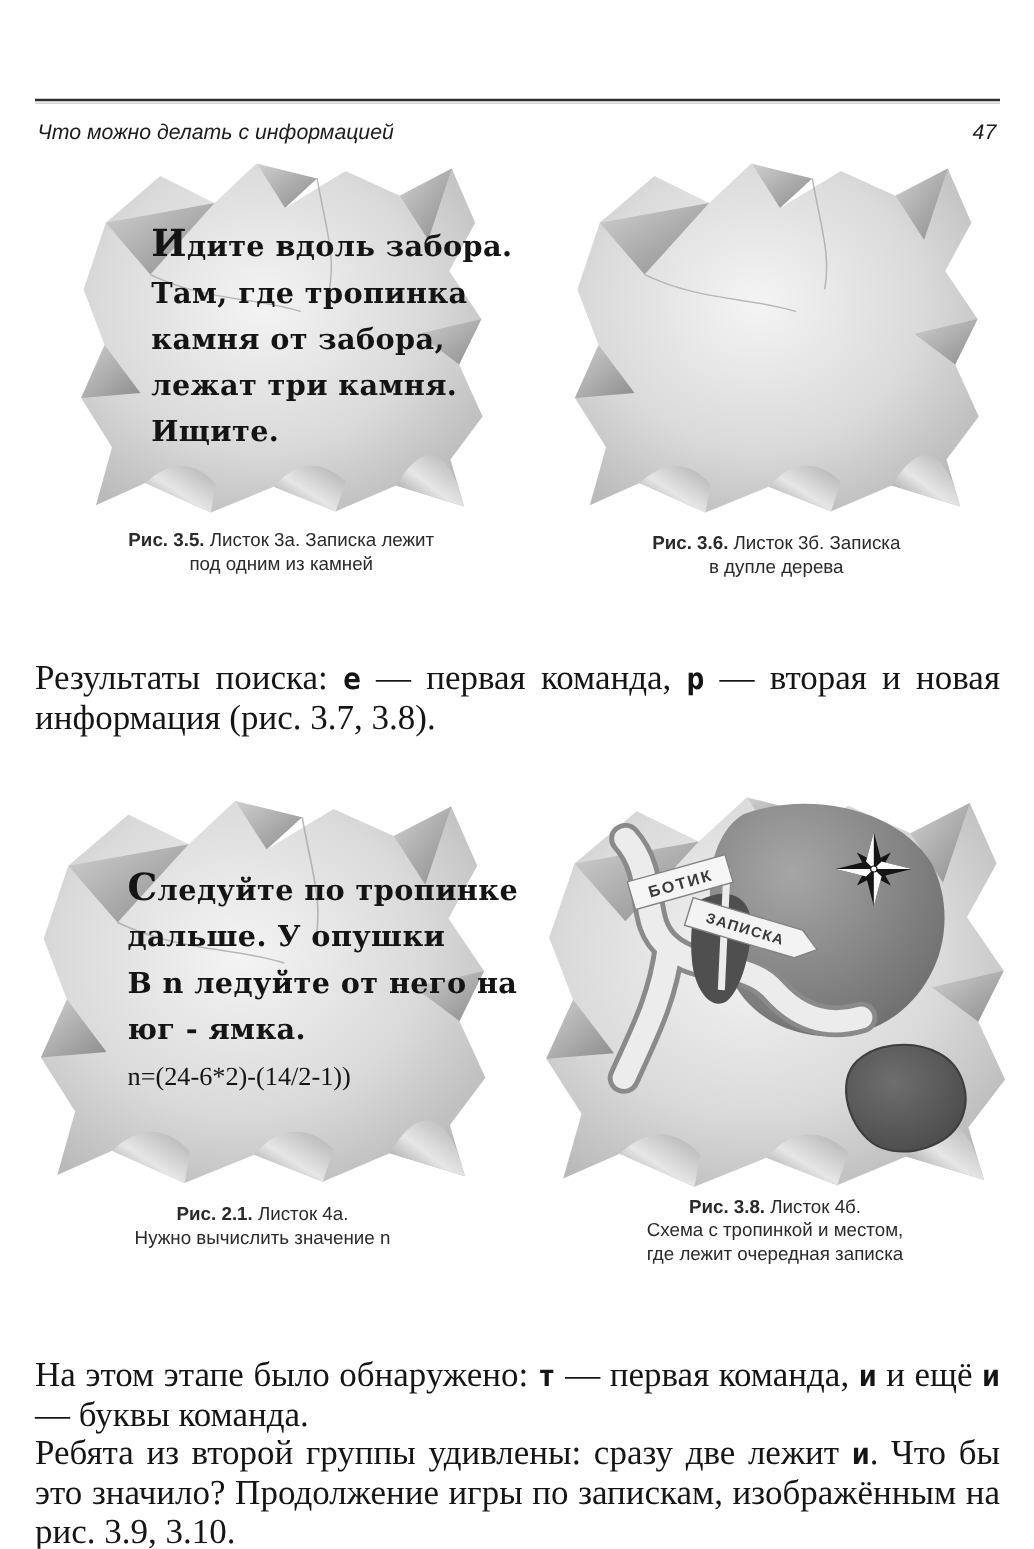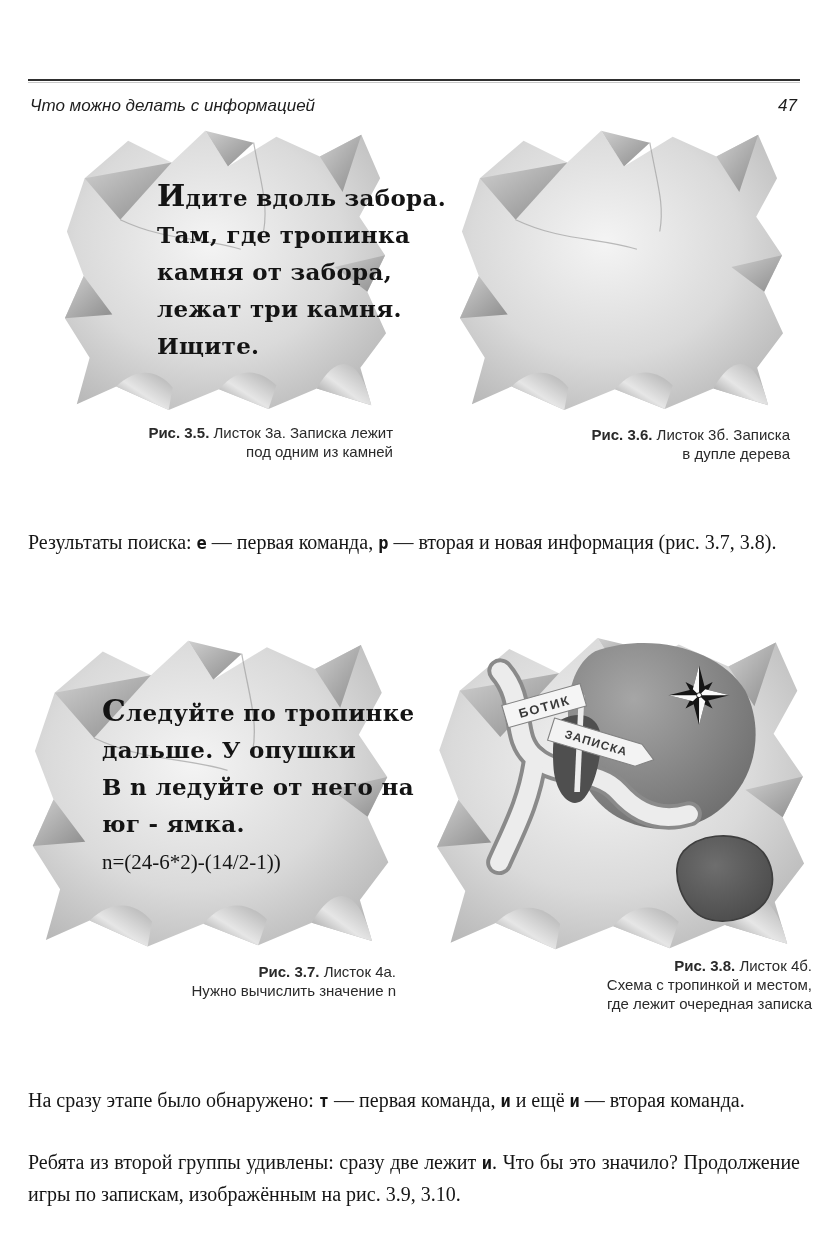--- a/index.html
+++ b/index.html
@@ -14,39 +14,39 @@
   .rule-light{position:absolute;top:82px;left:28px;width:772px;height:1px;background:#c9c9c9;}
 
   
   .note{position:absolute;}
   .note svg.paper{position:absolute;inset:0;width:100%;height:100%;}
   .note-text{position:absolute;font-family:"DejaVu Serif",serif;font-weight:bold;
     font-size:23px;line-height:37px;color:#141414;white-space:nowrap;letter-spacing:.3px;}
   .note-text .lead{font-size:1.3em;}
   .note-text .plain{font-family:"Liberation Serif",serif;font-weight:normal;font-size:21px;letter-spacing:0;}
 
-  .caption{position:absolute;text-align:right;
+  .caption{position:absolute;text-align:center;
     font-family:"Liberation Sans",sans-serif;font-size:15px;line-height:19px;color:#2a2a2a;}
   .caption .cap-b{font-weight:bold;}
 
   
   p.body-par{position:absolute;left:28px;width:772px;margin:0;
-    font-size:20px;line-height:31px;text-align:justify;}
+    font-size:28px;line-height:31px;text-align:justify;}
   p.body-par .mono{font-family:"DejaVu Sans Mono",monospace;font-weight:bold;font-size:.85em;}
 
   #p1{top:527px;}
   #p2{top:1085px;}
   #p3{top:1147px;}
 
   #fig35{left:57px;top:121px;width:336px;height:296px;}
   #fig36{left:452px;top:121px;width:338px;height:296px;}
   #fig37{left:24px;top:630px;width:372px;height:324px;}
   #fig38{left:428px;top:627px;width:384px;height:330px;}
 
-  #t35{left:64px;top:56px;margin-left:36px;}
+  #t35{left:64px;top:56px;}
   #t36{left:76px;top:56px;}
   #t37{left:78px;top:62px;}
 
   #cap35{left:57px;top:423px;width:336px;}
   #cap36{left:452px;top:425px;width:338px;}
   #cap37{left:24px;top:962px;width:372px;}
   #cap38{left:428px;top:956px;width:384px;}
 </style>
 </head>
 <body>
@@ -182,17 +182,17 @@
       <g transform="translate(240,62)">
         <path fill="#151515" d="M0,-27 L5.5,-5.5 L27,0 L5.5,5.5 L0,27 L-5.5,5.5 L-27,0 L-5.5,-5.5 Z"></path>
         <path fill="#151515" transform="rotate(45)" d="M0,-17 L4,-4 L17,0 L4,4 L0,17 L-4,4 L-17,0 L-4,-4 Z"></path>
         <path fill="#fafafa" d="M0,-27 L0,0 L-5.5,-5.5 Z M27,0 L0,0 L5.5,-5.5 Z M0,27 L0,0 L5.5,5.5 Z M-27,0 L0,0 L-5.5,5.5 Z"></path>
         <circle r="2.2" fill="#ffffff" stroke="#111111" stroke-width="0.8"></circle>
       </g>
     </g>
   </svg>
 </div>
 
-<div class="caption" id="cap37"><span class="cap-b">Рис. 3.7. </span>Листок 4а.<br>Нужно вычислить значение n</div>
+<div class="caption" id="cap37"><span class="cap-b">Рис. 2.1. </span>Листок 4а.<br>Нужно вычислить значение n</div>
 <div class="caption" id="cap38"><span class="cap-b">Рис. 3.8. </span>Листок 4б.<br>Схема с тропинкой и местом,<br>где лежит очередная записка</div>
 
-<p class="body-par" id="p2"><span>На сразу этапе было обнаружено: </span><span class="mono">т</span><span> — первая команда, </span><span class="mono">и</span><span> и ещё </span><span class="mono">и</span><span> — вторая команда.</span></p>
+<p class="body-par" id="p2"><span>На этом этапе было обнаружено: </span><span class="mono">т</span><span> — первая команда, </span><span class="mono">и</span><span> и ещё </span><span class="mono">и</span><span> — буквы команда.</span></p>
 <p class="body-par" id="p3"><span>Ребята из второй группы удивлены: сразу две лежит </span><span class="mono">и</span><span>. Что бы это значило? Продолжение игры по запискам, изображённым на рис. 3.9, 3.10.</span></p>
 
 </body></html>

